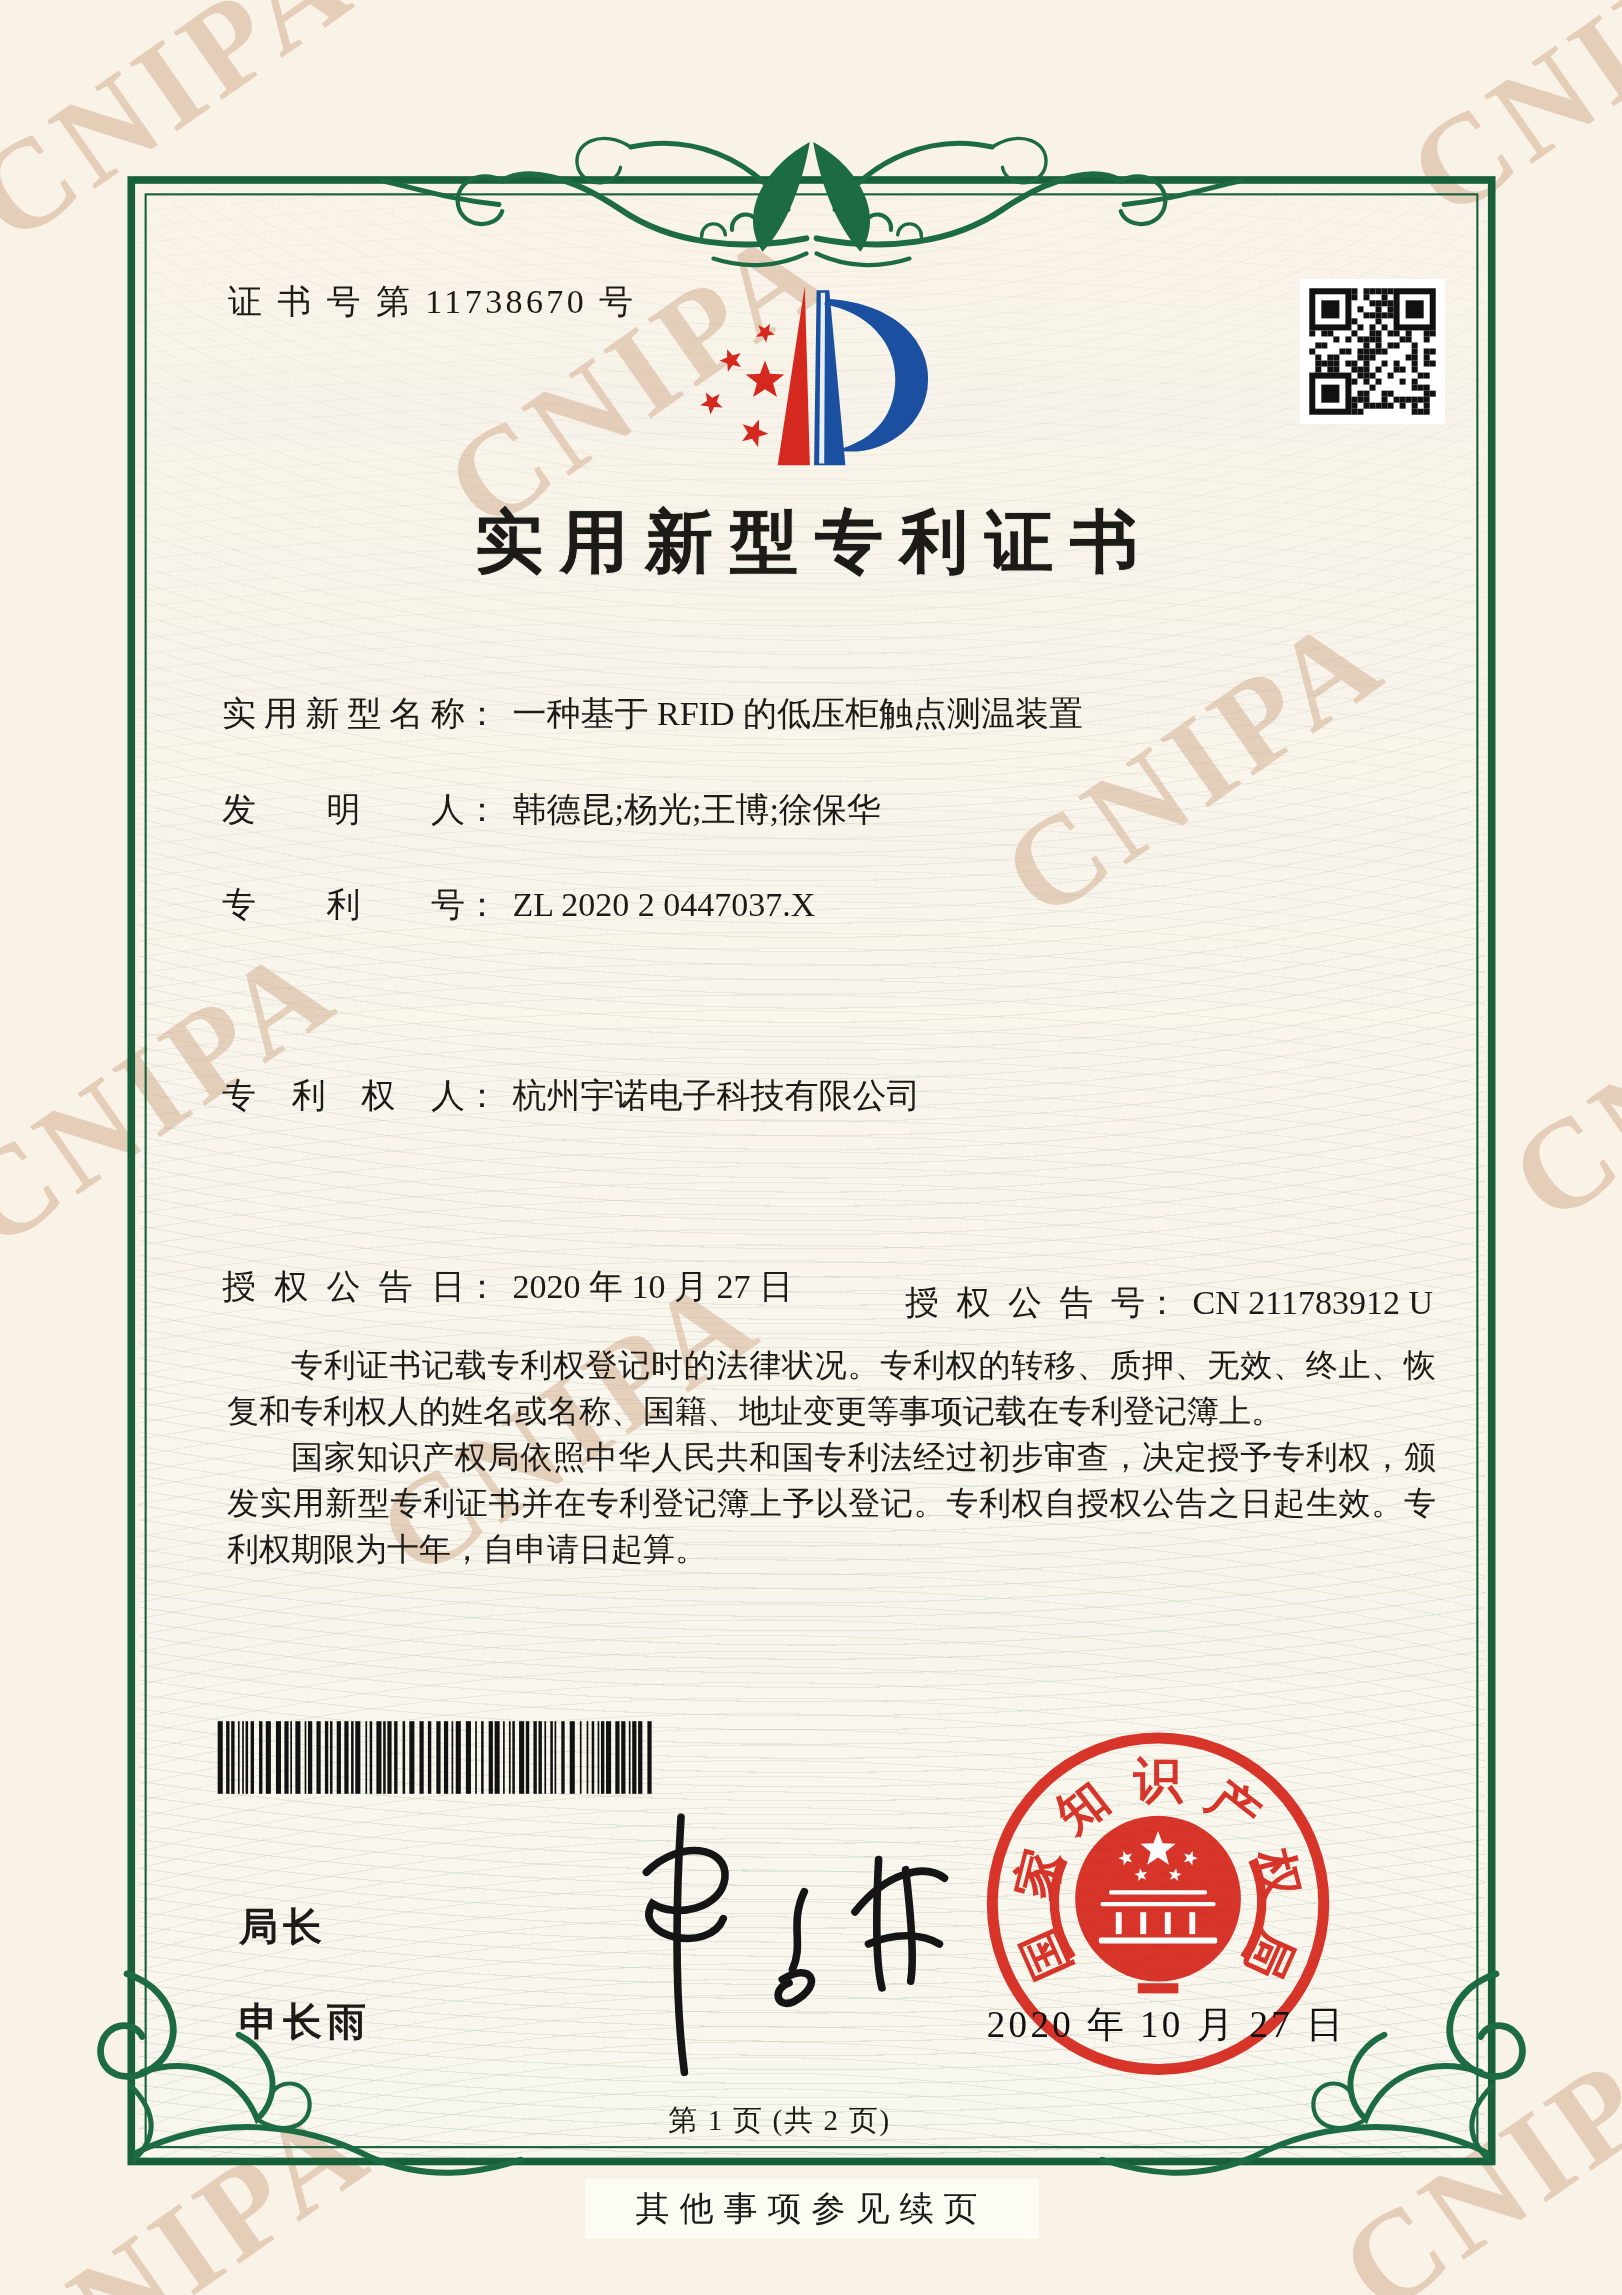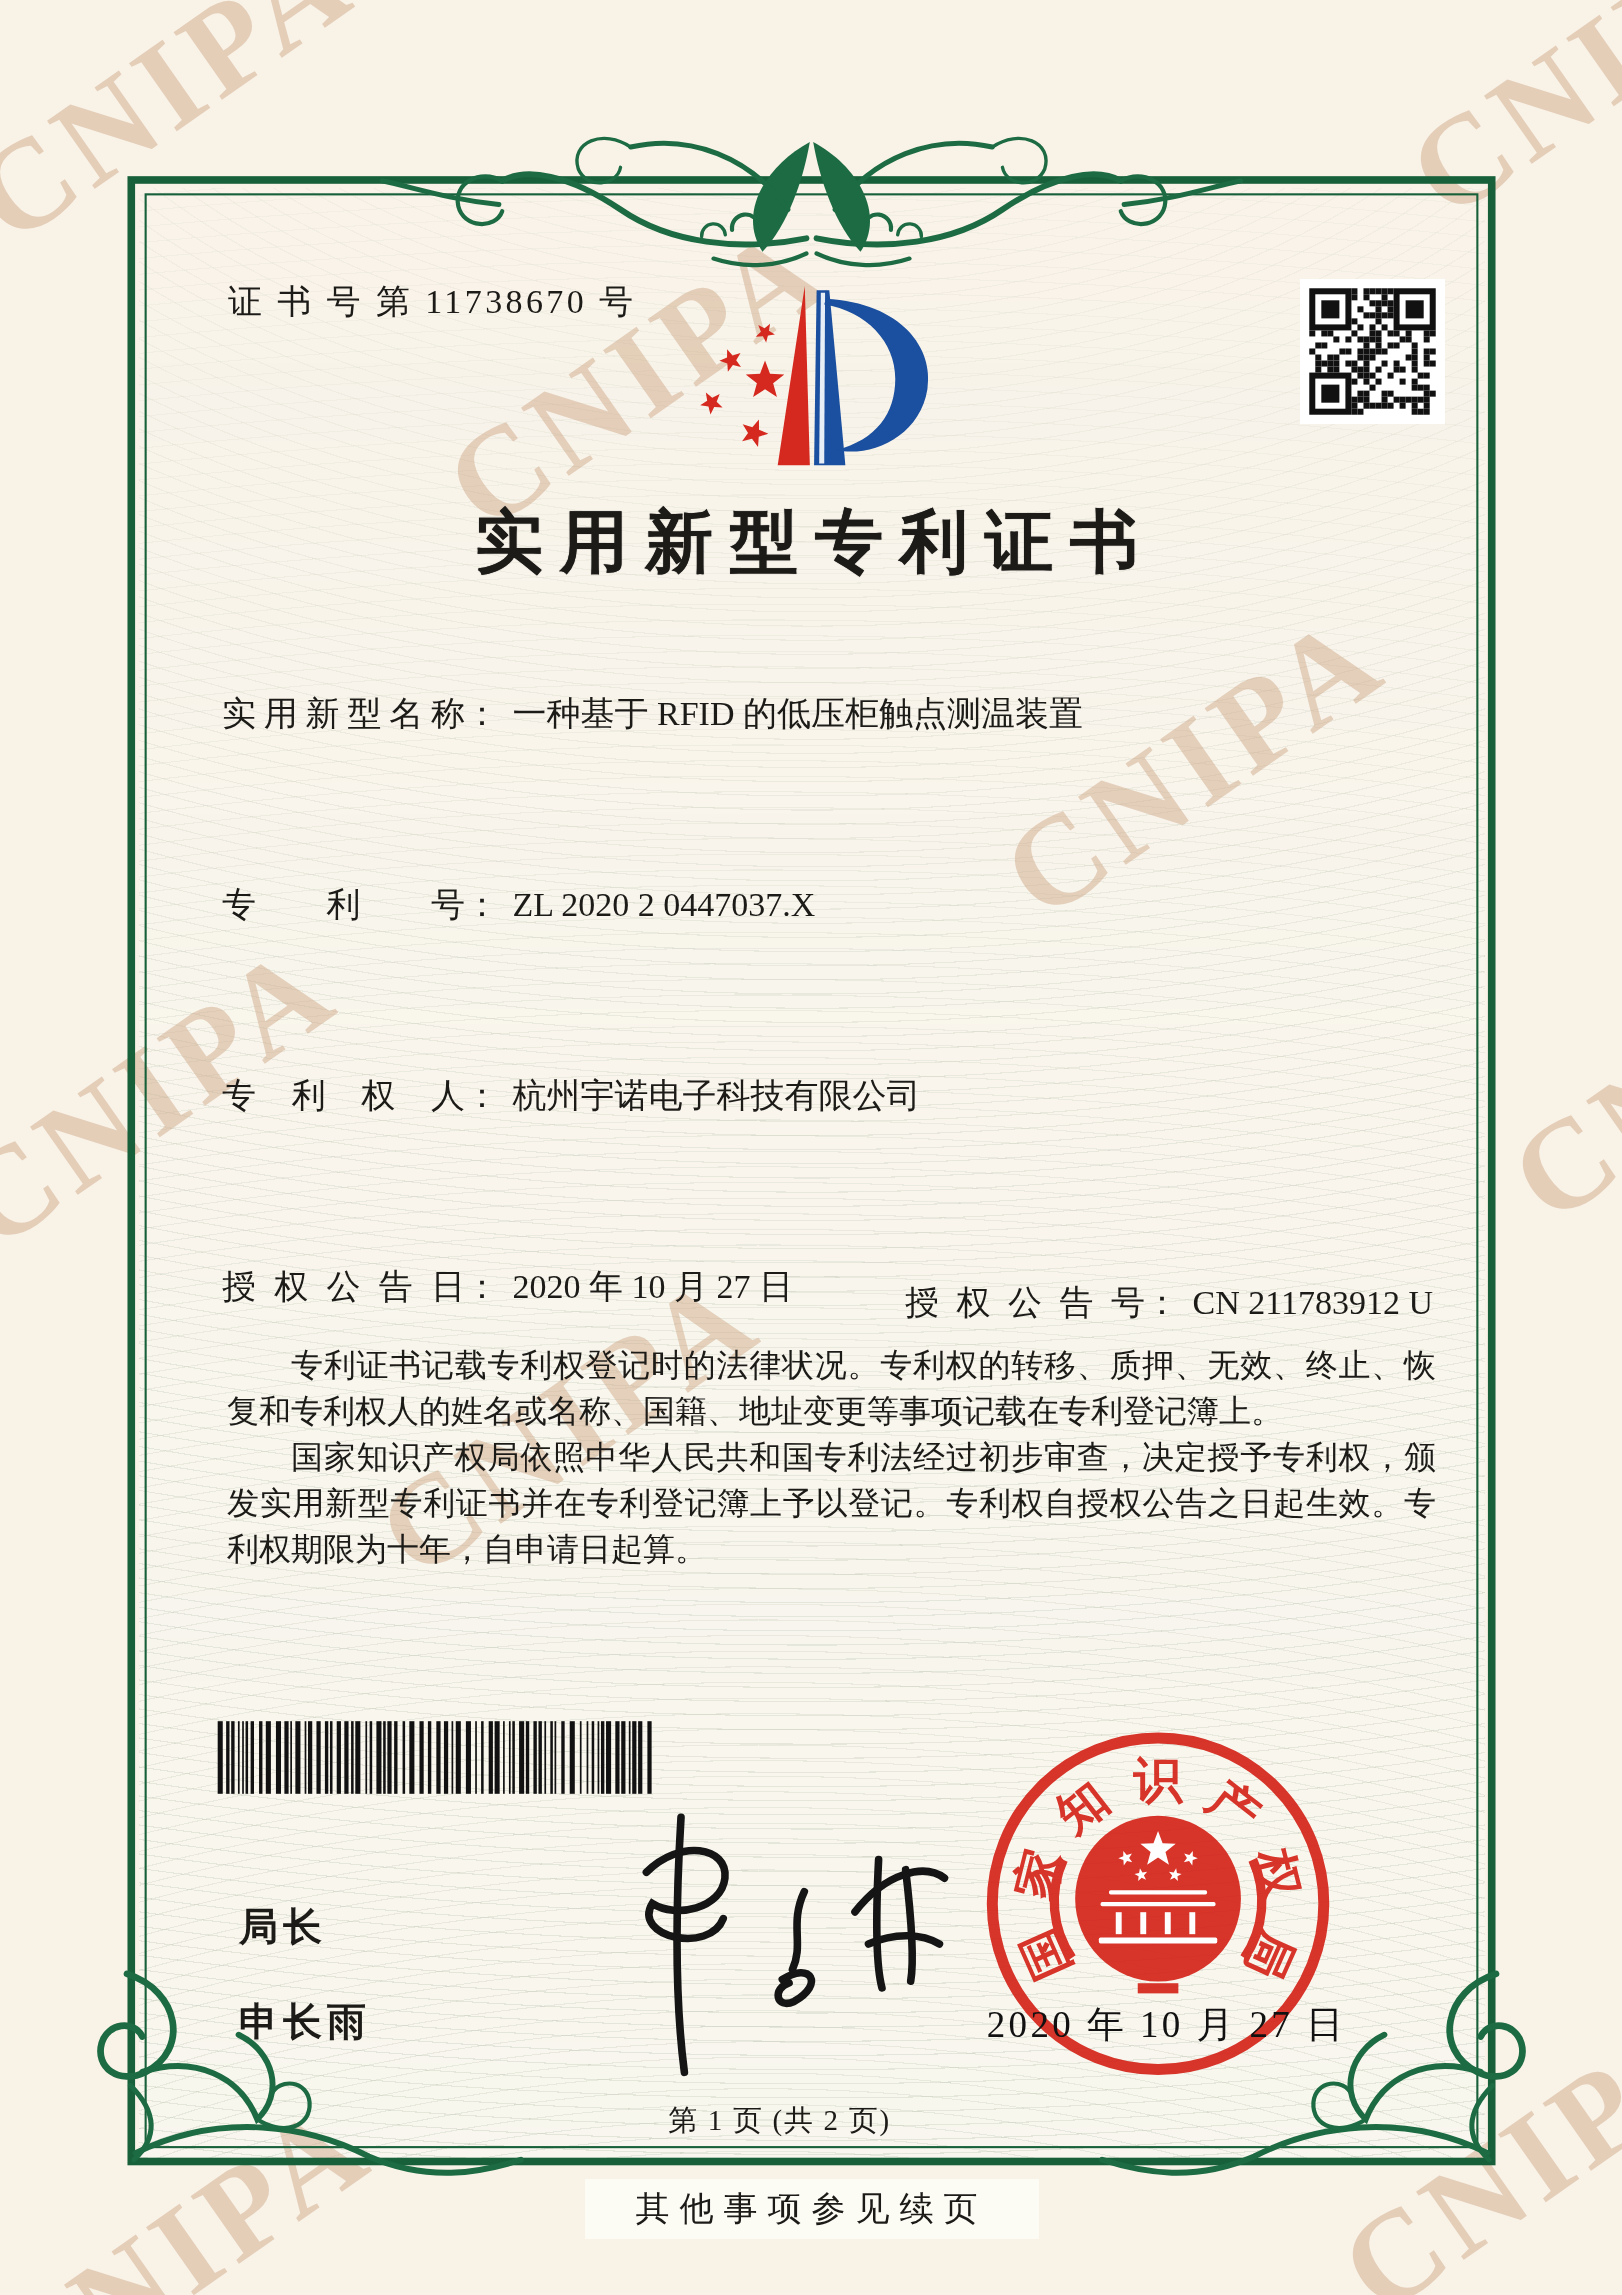--- a/index.html
+++ b/index.html
@@ -371,20 +371,21 @@
         <rect x="150" y="262" width="140" height="7" rx="2"></rect>
       </g>
     </g>
   </svg>
   <div class="layer" id="seal-date">2020 年 10 月 27 日</div>
 
   <div class="layer" id="page-footer">第 1 页 (共 2 页)</div>
   <div class="layer" id="continuation">其他事项参见续页</div>
 
 <div class="frow" style="top: 691px;"><span class="flabel">实用新型名称</span><span class="fcolon">：</span><span class="fvalue">一种基于 RFID 的低压柜触点测温装置</span></div>
+    <div class="frow" style="top: 787px;"><span class="flabel">发明人</span><span class="fcolon">：</span><span class="fvalue">韩德昆;杨光;王博;徐保华</span></div>
     <div class="frow" style="top: 882px;"><span class="flabel">专利号</span><span class="fcolon">：</span><span class="fvalue">ZL 2020 2 0447037.X</span></div>
     <div class="frow" style="top: 1073px;"><span class="flabel">专利权人</span><span class="fcolon">：</span><span class="fvalue">杭州宇诺电子科技有限公司</span></div>
     <div class="frow" style="top: 1264px;"><span class="flabel">授权公告日</span><span class="fcolon">：</span><span class="fvalue">2020 年 10 月 27 日</span><span class="pair2"><span class="flabel">授权公告号</span><span class="fcolon">：</span><span class="fvalue">CN 211783912 U</span></span></div>
     <div class="wm" style="left: -51px; top: 17px;">CNIPA</div>
     <div class="wm" style="left: 1386px; top: -8.5px;">CNIPA</div>
     <div class="wm" style="left: 423px; top: 304px;">CNIPA</div>
     <div class="wm" style="left: 980px; top: 693px;">CNIPA</div>
     <div class="wm" style="left: -68px; top: 1023px;">CNIPA</div>
     <div class="wm" style="left: 1488px; top: 997px;">CNIPA</div>
     <div class="wm" style="left: 355px; top: 1352px;">CNIPA</div>

